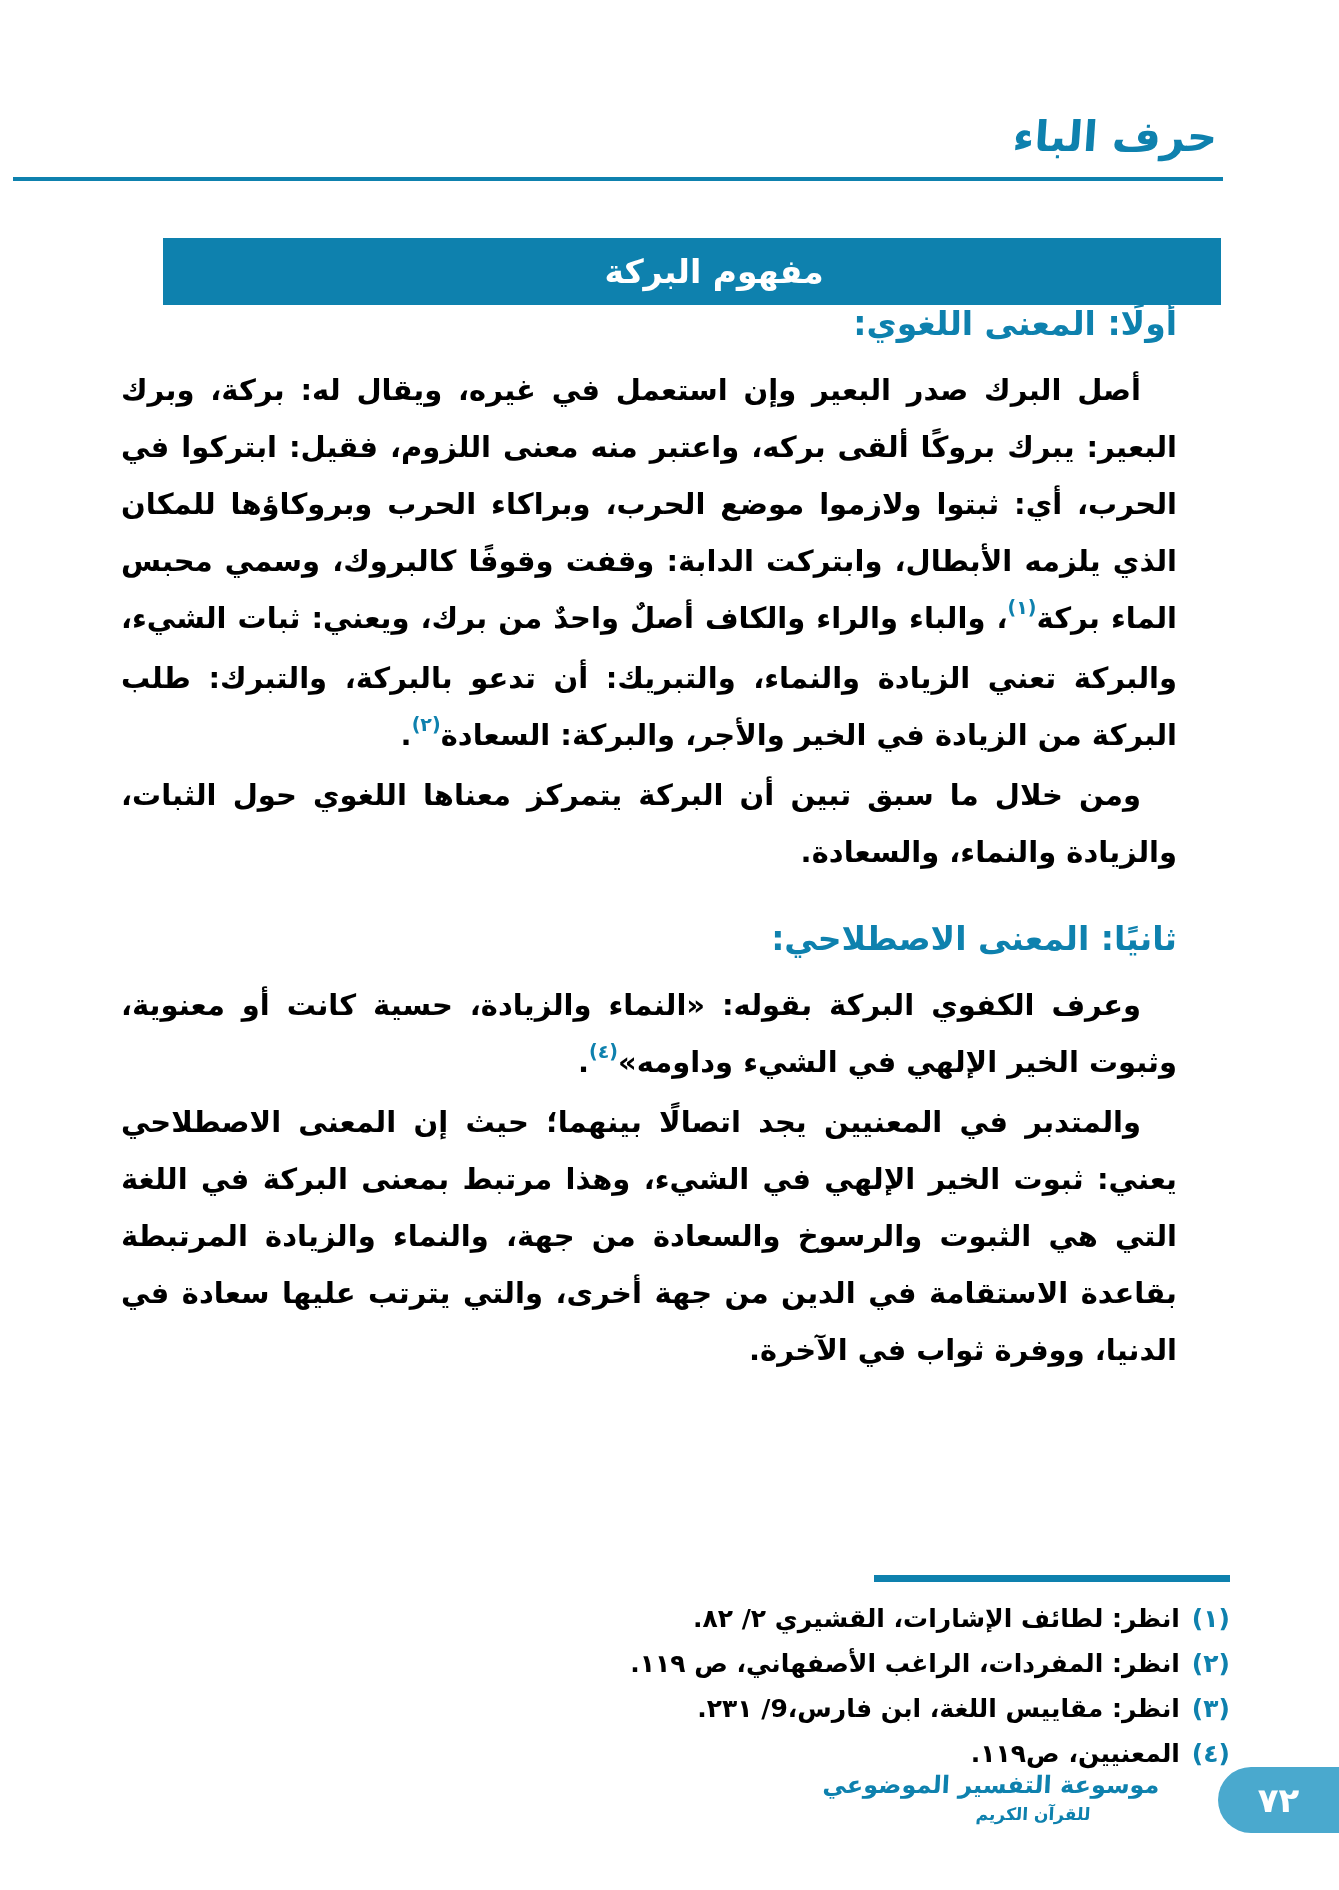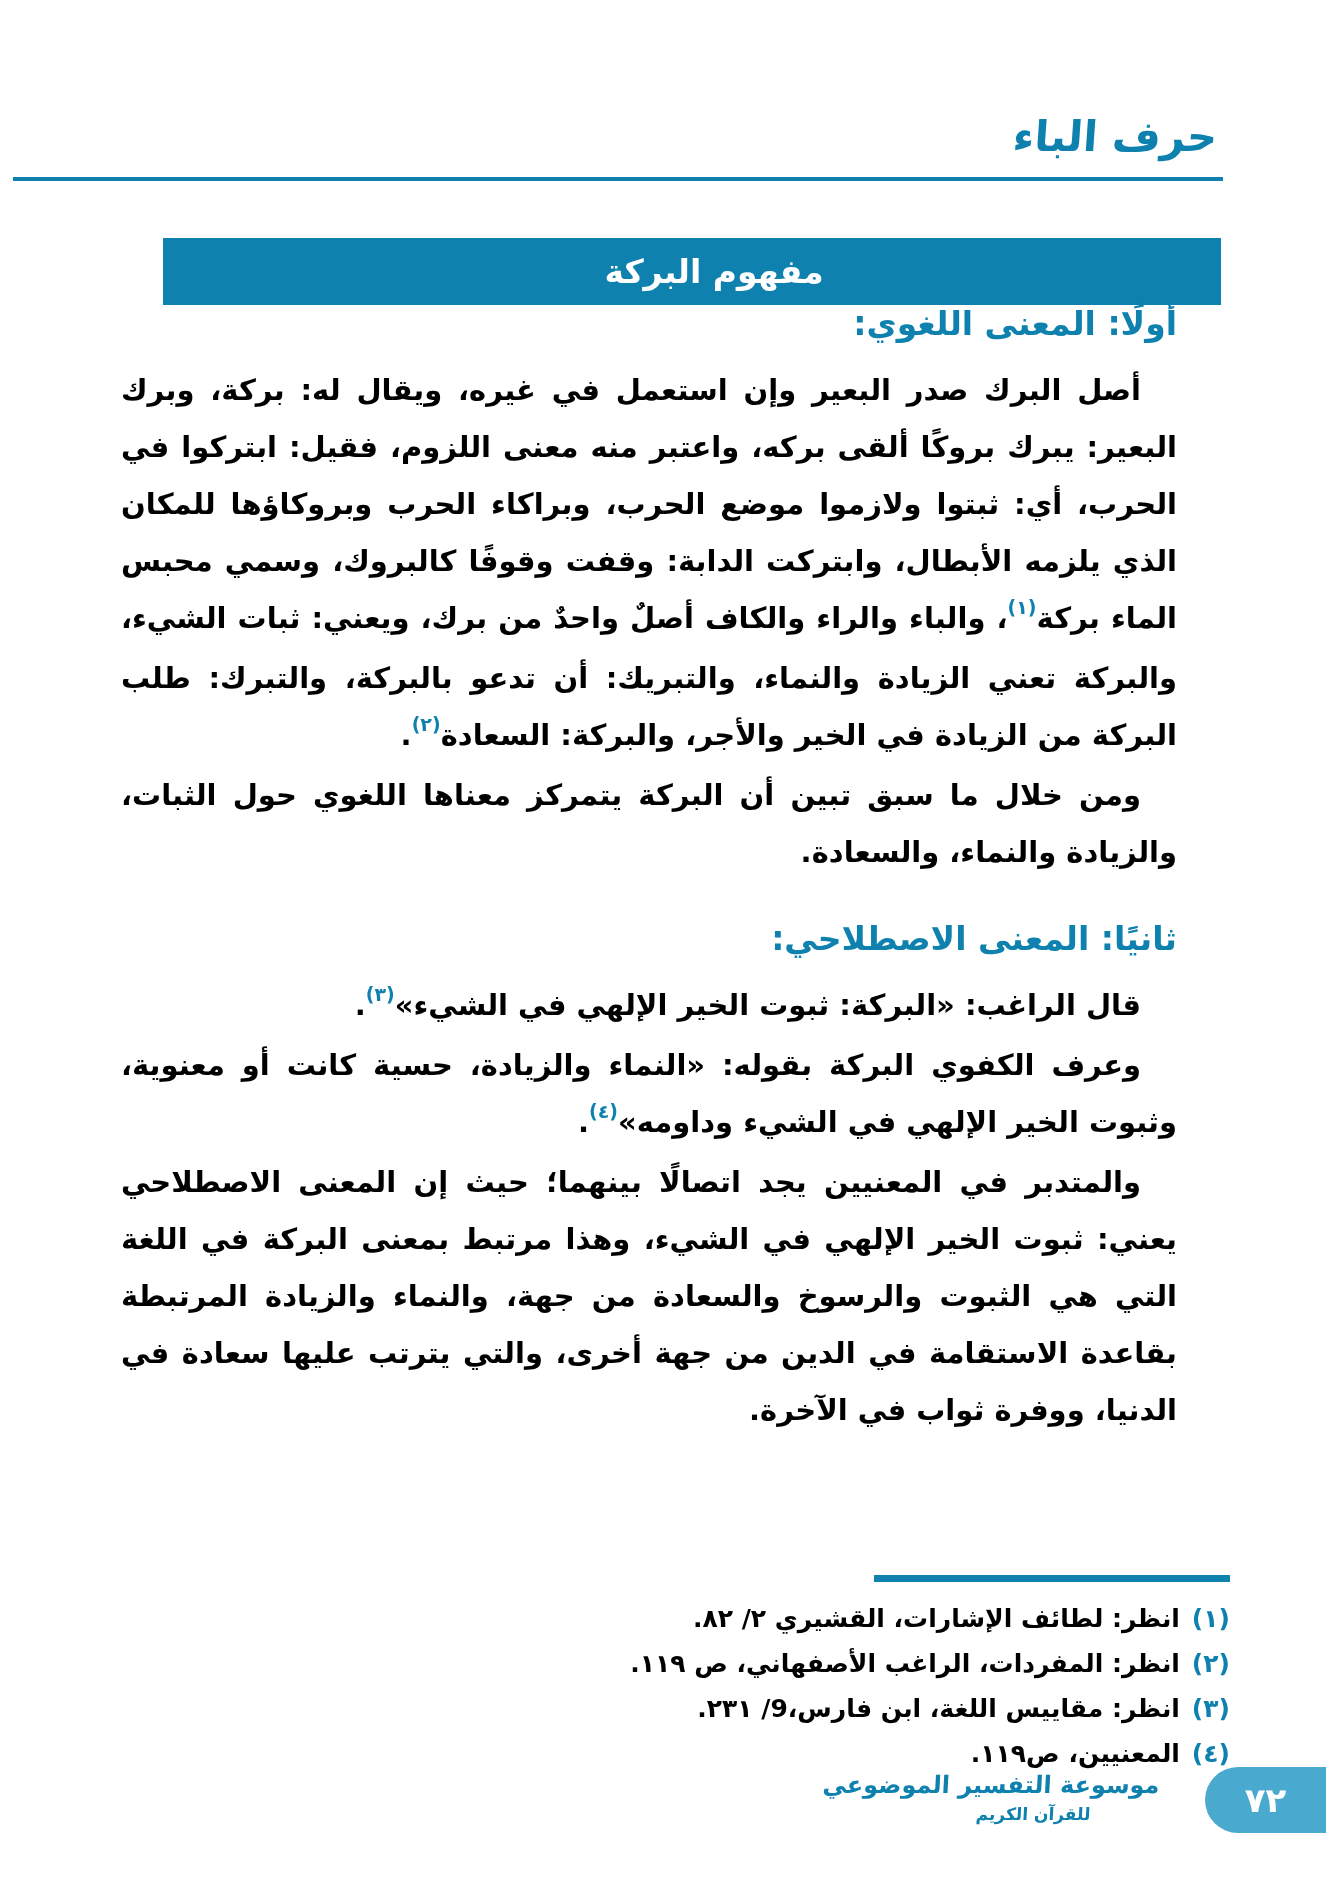--- a/index.html
+++ b/index.html
@@ -70,21 +70,21 @@
   
   .footer-logo {
     position:absolute; top:1768px; right:180px; width:250px;
     text-align:center; color:#0e81ae; font-weight:bold;
     transform:skewX(-3deg);
   }
   .logo-line1 { font-size:24px; line-height:34px; letter-spacing:-1px; white-space:nowrap; }
   .logo-line2 { font-size:17px; line-height:24px; }
 
   .page-badge {
-    position:absolute; top:1767px; right:13px;
+    position:absolute; top:1767px; right:0;
     width:121px; height:66px;
     background:#4aa9ce;
     border-radius:33px 0 0 33px;
     display:flex; align-items:center; justify-content:center;
   }
   .page-badge span { color:#ffffff; font-size:34px; font-weight:bold; }
 </style>
 </head>
 <body>
 
@@ -100,21 +100,20 @@
   <div class="content">
 
     <h2 class="section-heading">أولًا: المعنى اللغوي:</h2>
 
     <p class="body-para"><span>أصل البرك صدر البعير وإن استعمل في غيره، ويقال له: بركة، وبرك البعير: يبرك بروكًا ألقى بركه، واعتبر منه معنى اللزوم، فقيل: ابتركوا في الحرب، أي: ثبتوا ولازموا موضع الحرب، وبراكاء الحرب وبروكاؤها للمكان الذي يلزمه الأبطال، وابتركت الدابة: وقفت وقوفًا كالبروك، وسمي محبس الماء بركة</span><span class="fn-marker">(١)</span><span>، والباء والراء والكاف أصلٌ واحدٌ من برك، ويعني: ثبات الشيء، والبركة تعني الزيادة والنماء، والتبريك: أن تدعو بالبركة، والتبرك: طلب البركة من الزيادة في الخير والأجر، والبركة: السعادة</span><span class="fn-marker">(٢)</span><span>.</span></p>
 
     <p class="body-para">ومن خلال ما سبق تبين أن البركة يتمركز معناها اللغوي حول الثبات، والزيادة والنماء، والسعادة.</p>
 
     <h2 class="section-heading second">ثانيًا: المعنى الاصطلاحي:</h2>
 
-    <p class="body-para"><span>قال الراغب: «البركة: ثبوت الخير الإلهي في الشيء»</span><span class="fn-marker">(٣)</span><span>.</span></p>
 
     <p class="body-para"><span>وعرف الكفوي البركة بقوله: «النماء والزيادة، حسية كانت أو معنوية، وثبوت الخير الإلهي في الشيء وداومه»</span><span class="fn-marker">(٤)</span><span>.</span></p>
 
     <p class="body-para">والمتدبر في المعنيين يجد اتصالًا بينهما؛ حيث إن المعنى الاصطلاحي يعني: ثبوت الخير الإلهي في الشيء، وهذا مرتبط بمعنى البركة في اللغة التي هي الثبوت والرسوخ والسعادة من جهة، والنماء والزيادة المرتبطة بقاعدة الاستقامة في الدين من جهة أخرى، والتي يترتب عليها سعادة في الدنيا، ووفرة ثواب في الآخرة.</p>
   </div>
 
   <div class="footnotes">
     <div class="fn-divider"></div>
 
     <div class="footnote-row">

